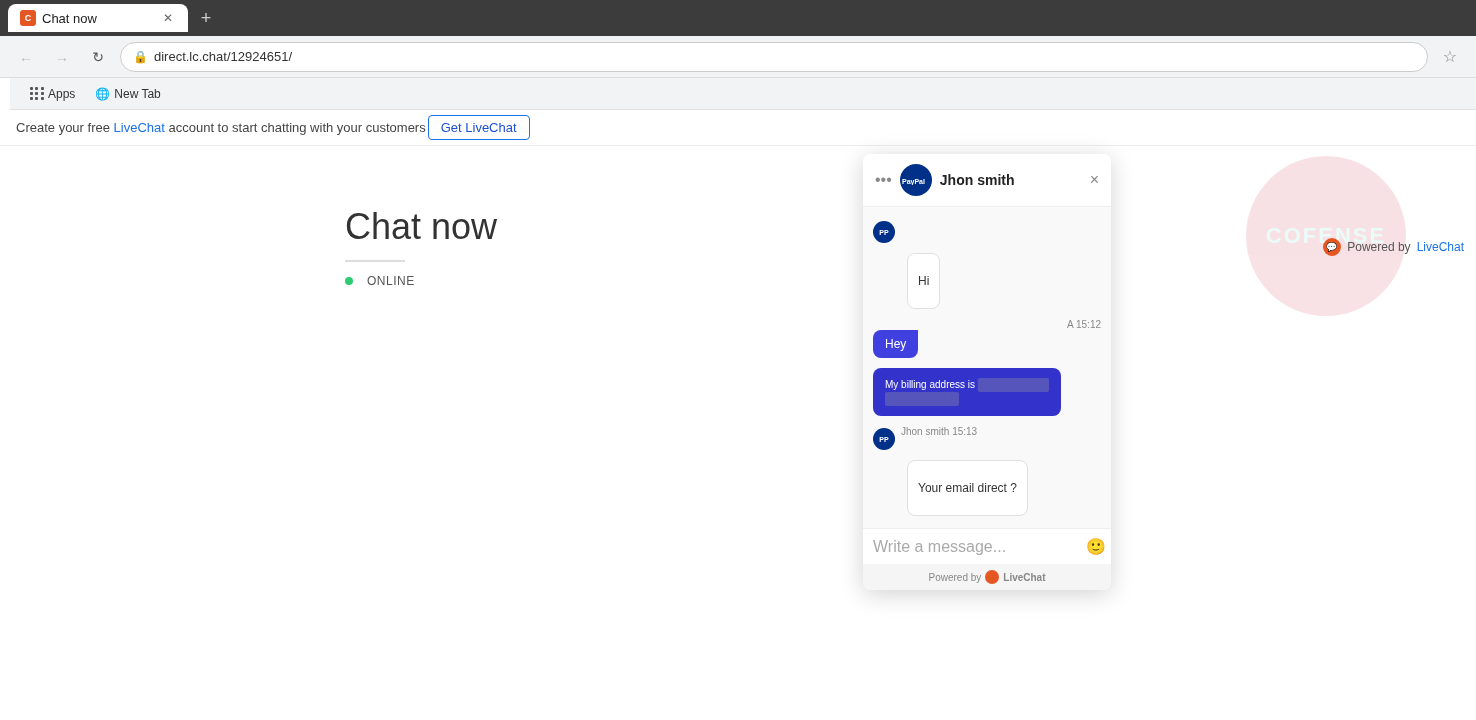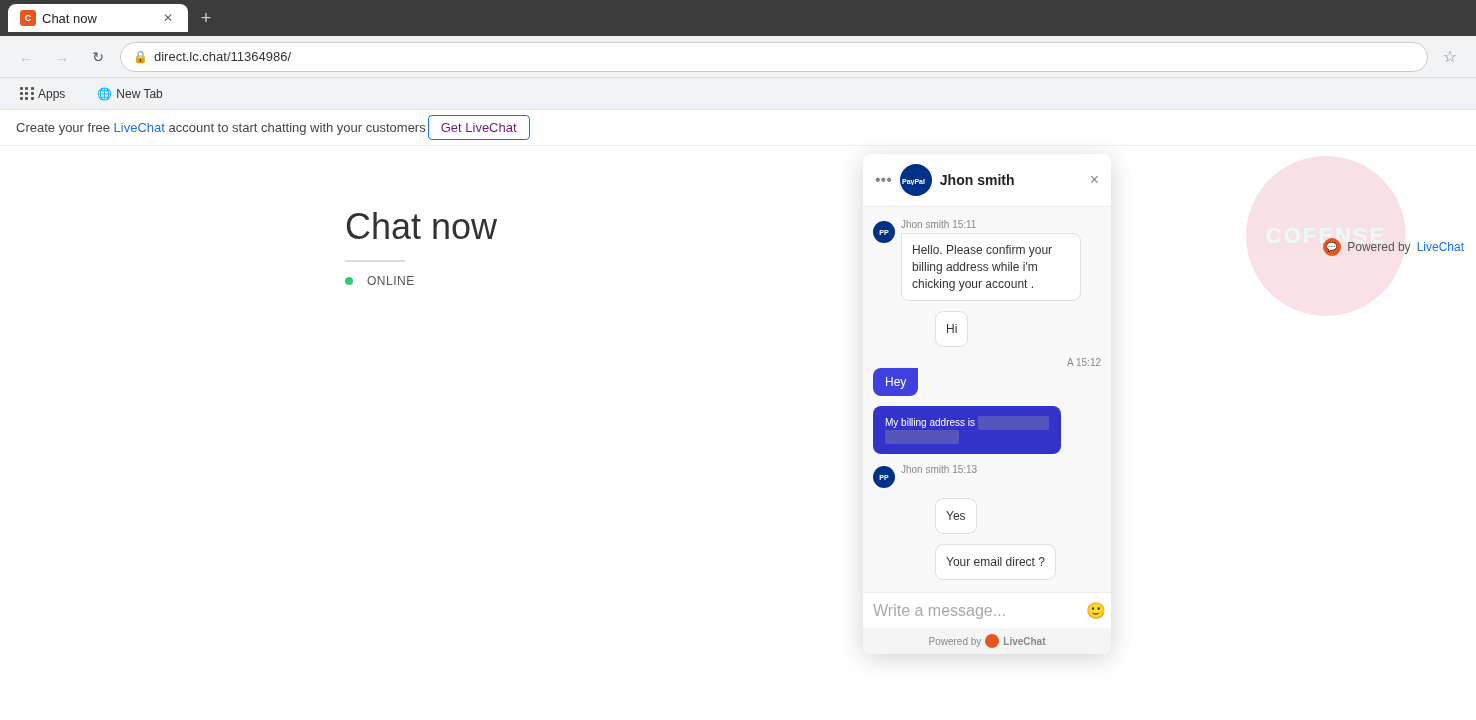--- a/index.html
+++ b/index.html
@@ -80,22 +80,23 @@
       color: #888; font-size: 16px; cursor: pointer;
     }
 
     
     .bookmarks-bar {
       background: #f1f3f4;
       height: 32px;
       display: flex;
       align-items: center;
       padding: 0 12px;
-      gap: 16px;
+      gap: 4px;
       border-bottom: 1px solid #e0e0e0;
+      margin-left: 10px;
     }
     .bookmark-item {
       display: flex; align-items: center; gap: 4px;
       padding: 3px 8px; border-radius: 4px;
       font-size: 12px; color: #333; cursor: pointer;
     }
     .apps-icon {
       width: 14px; height: 14px;
       display: grid; grid-template-columns: 1fr 1fr 1fr; gap: 2px;
     }
@@ -109,21 +110,21 @@
       align-items: center;
       padding: 0 16px;
       font-size: 13px;
       color: #444;
       border-bottom: 1px solid #eee;
       gap: 2px;
     }
     .livechat-link { color: #1a73e8; text-decoration: none; }
     .get-livechat-btn {
       border: 1px solid #1a73e8;
-      color: #701a75;
+      color: #1d4ed8;
       background: transparent;
       padding: 4px 12px;
       border-radius: 4px;
       font-size: 13px;
       cursor: pointer;
     }
 
     
     .powered-badge-topright {
       position: absolute;
@@ -287,25 +288,24 @@
       padding: 8px 10px;
       font-size: 12px;
       color: #333;
       max-width: 180px;
       line-height: 1.4;
     }
     .msg-bubble-agent-plain {
       background: #fff;
       border: 1px solid #e0e0e0;
       border-radius: 8px;
-      padding: 10px 10px;
+      padding: 20px 10px;
       font-size: 12px;
       color: #333;
       display: inline-block;
-      margin-left: 28px;
     }
     .msg-user-row {
       display: flex;
       justify-content: flex-start;
     }
     .msg-user-meta {
       font-size: 10px; color: #888; text-align: right; margin-bottom: 0;
     }
     .msg-bubble-user {
       background: #4040e0;
@@ -384,21 +384,21 @@
   </div>
   <div class="tab-new">+</div>
 </div>
 
 <div class="browser-toolbar">
   <div class="nav-btn disabled">←</div>
   <div class="nav-btn disabled">→</div>
   <div class="nav-btn">↻</div>
   <div class="address-bar">
     <span class="lock-icon">🔒</span>
-    <span>direct.lc.chat/11364986/</span>
+    <span>direct.lc.chat/12924651/</span>
   </div>
   <div class="star-btn">☆</div>
 </div>
 
 <div class="bookmarks-bar">
   <div class="bookmark-item">
     <div class="apps-icon">
       <div class="apps-dot"></div>
         <div class="apps-dot"></div>
         <div class="apps-dot"></div>
@@ -456,29 +456,20 @@
           </svg>
         </div>
         <span class="chat-agent-name">Jhon smith</span>
         <div class="chat-close-btn">×</div>
       </div>
 
       <div class="chat-messages">
 
         <div class="msg-agent-row">
           <div class="msg-agent-avatar-sm">PP</div>
-          <div class="msg-agent-content">
-            <div class="msg-agent-meta">
-              <span>Jhon smith</span>
-              <span> 15:11</span>
-            </div>
-            <div class="msg-bubble-agent">
-              Hello. Please confirm your billing address while i'm chicking your account .
-            </div>
-          </div>
         </div>
 
         <div class="msg-agent-row">
           <div style="width:28px"></div>
           <div class="msg-bubble-agent-plain">Hi</div>
         </div>
 
         <div>
           <div class="msg-user-meta">A 15:12</div>
           <div class="msg-user-row">
@@ -496,24 +487,20 @@
         <div class="msg-agent-row">
           <div class="msg-agent-avatar-sm">PP</div>
           <div class="msg-agent-content">
             <div class="msg-agent-meta">
               <span>Jhon smith</span>
               <span> 15:13</span>
             </div>
           </div>
         </div>
 
-        <div class="msg-agent-row">
-          <div style="width:28px"></div>
-          <div class="msg-bubble-agent-plain">Yes</div>
-        </div>
 
         <div class="msg-agent-row">
           <div style="width:28px"></div>
           <div class="msg-bubble-agent-plain">Your email direct ?</div>
         </div>
 
       </div>
 
       <div class="chat-input-area">
         <input class="chat-input" type="text" placeholder="Write a message..." style="">

